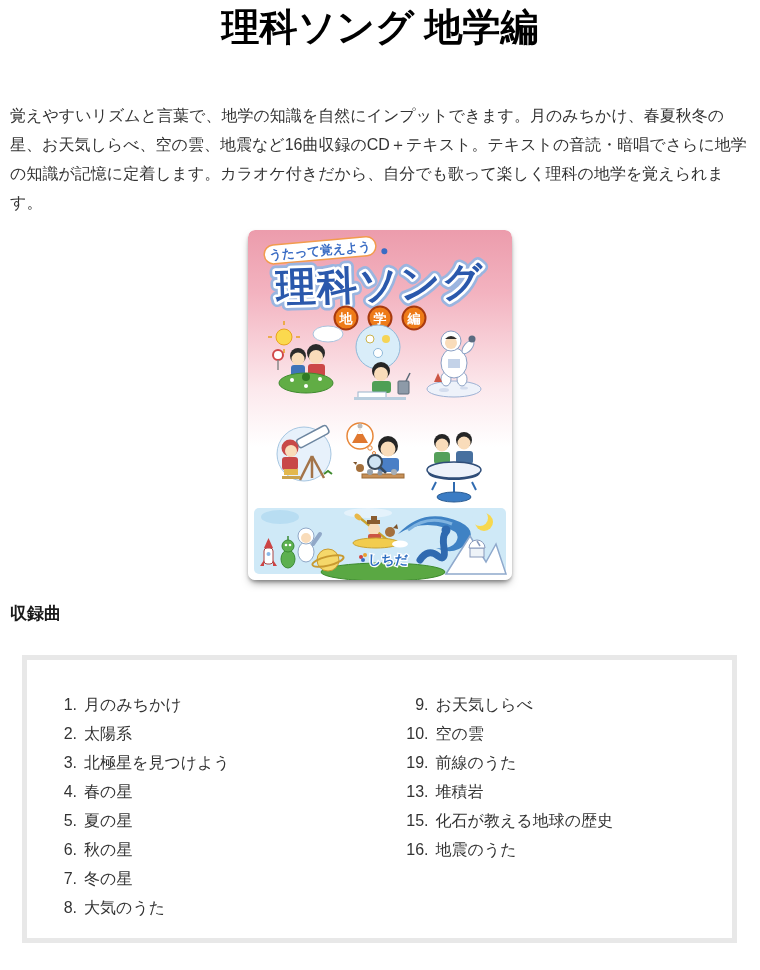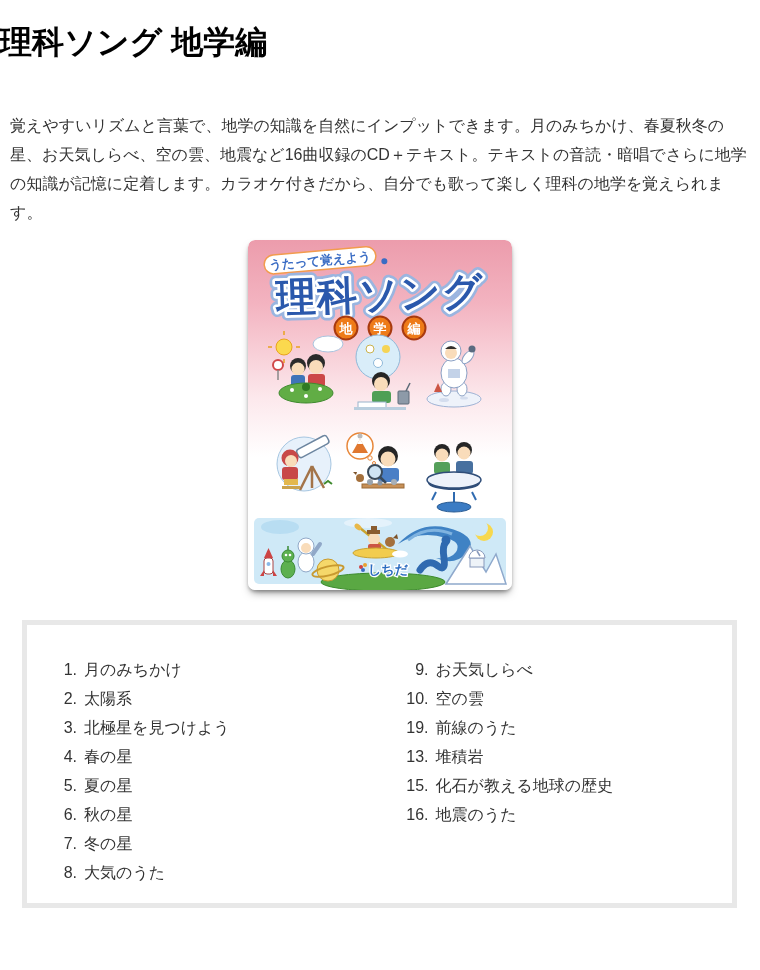--- a/index.html
+++ b/index.html
@@ -2,23 +2,23 @@
 <html lang="ja"><head>
 <meta charset="utf-8">
 <style>
   html,body { margin:0; padding:0; background:#ffffff; }
   body {
     width:760px; min-height:970px;
     font-family:"Liberation Sans","DejaVu Sans",sans-serif;
     color:#333;
   }
   .page-title {
-    margin:0; padding-top:23px;
-    text-align:left;
-    font-size:32px; line-height:1.2; font-weight:700;
+    margin:0; padding-top:5px;
+    text-align:center;
+    font-size:38px; line-height:1.2; font-weight:700;
     color:#000;
   }
   .description {
     margin:50px 10px 0 10px;
     font-size:16px; line-height:29px;
     color:#333;
     text-align:left;
   }
   .cover-wrap { width:264px; margin:13px auto 0 auto; }
   .cover-svg {
@@ -264,20 +264,21 @@
         <g>
           <circle cx="113" cy="327" r="2" fill="#d04040"></circle>
           <circle cx="117" cy="325" r="2" fill="#e8a030"></circle>
           <circle cx="115" cy="330" r="2" fill="#3a6cc4"></circle>
           <text x="140" y="334" text-anchor="middle" font-size="13" font-weight="bold" fill="#2b6cc0" stroke="#ffffff" stroke-width="2.5" paint-order="stroke">しちだ</text>
         </g>
       </g>
     </svg>
   </div>
 
+  <h2 class="tracks-heading">収録曲</h2>
 
   <div class="tracks-box">
     <div class="track-cols">
       <div class="track-col track-col-left">
         <div class="track-row">
             <span class="track-num">1.</span>
             <span class="track-title">月のみちかけ</span>
           </div>
         <div class="track-row">
             <span class="track-num">2.</span>

